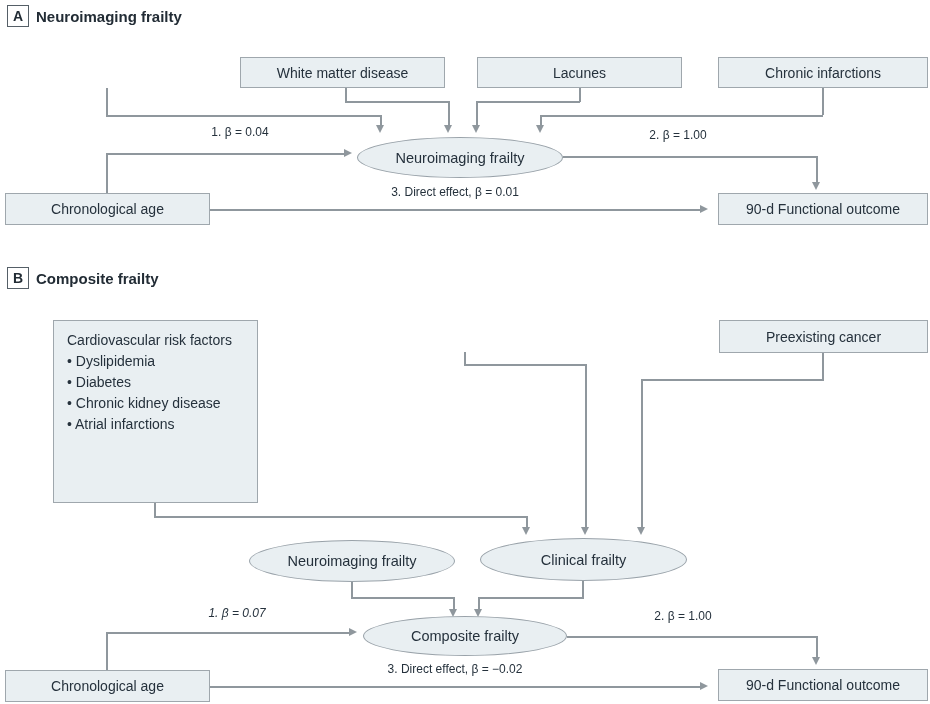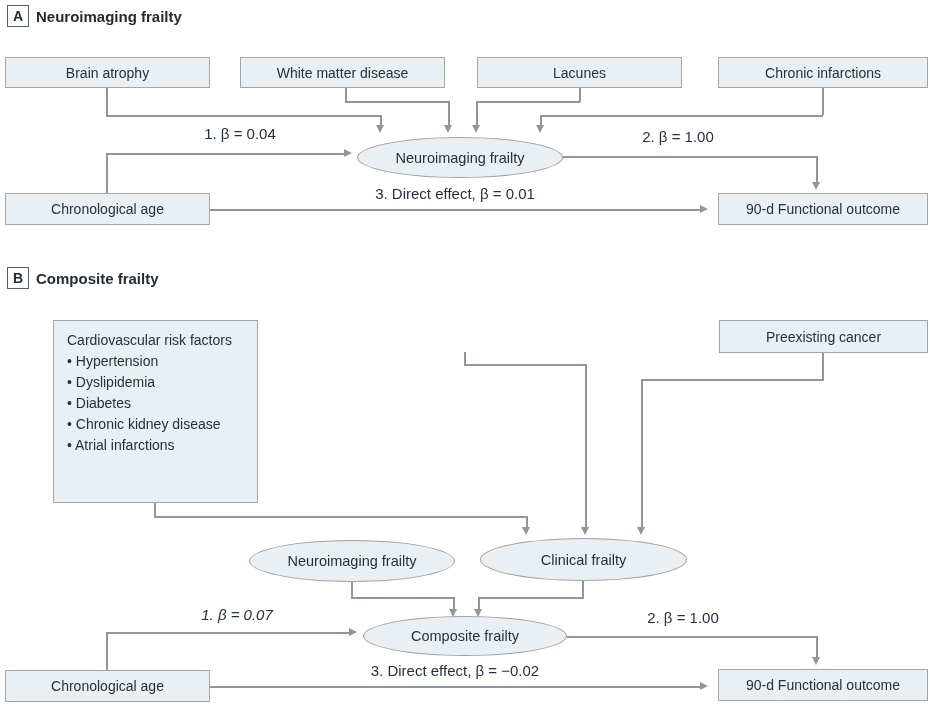--- a/index.html
+++ b/index.html
@@ -39,38 +39,37 @@
     position:absolute;width:0;height:0;
     border-left:4.5px solid transparent;border-right:4.5px solid transparent;
     border-top:8px solid var(--line);
   }
   .ah-right{
     position:absolute;width:0;height:0;
     border-top:4.5px solid transparent;border-bottom:4.5px solid transparent;
     border-left:8px solid var(--line);
   }
   .plabel{
-    position:absolute;font-size:15px;text-align:center;white-space:nowrap;color:var(--text);
+    position:absolute;font-size:12px;text-align:center;white-space:nowrap;color:var(--text);
   }
   .cvbox{
     position:absolute;background:var(--fill);border:1.3px solid var(--box-border);
     box-sizing:border-box;font-size:14px;padding:9px 8px 16px 13px;line-height:21px;
   }
   .cvbox .cv-title{margin:0 0 0 0;}
   .cv-item{white-space:nowrap;}
 </style>
 </head>
 <body>
 
 <div class="canvas">
 
   <div class="panel-label" style="left:7px;top:5px;">A</div>
   <div class="panel-title" style="left:36px;top:8px;">Neuroimaging frailty</div>
 
-  <div class="nbox" style="left:5px;top:57px;width:205px;height:31px;">Brain atrophy</div>
   <div class="nbox" style="left:240px;top:57px;width:205px;height:31px;">White matter disease</div>
   <div class="nbox" style="left:477px;top:57px;width:205px;height:31px;">Lacunes</div>
   <div class="nbox" style="left:718px;top:57px;width:210px;height:31px;">Chronic infarctions</div>
 
   <div class="vline" style="left:106px;top:88px;height:27px;"></div>
   <div class="hline" style="left:106px;top:115px;width:275px;"></div>
   <div class="vline" style="left:380px;top:115px;height:11px;"></div>
   <div class="ah-down" style="left:376px;top:125px;"></div>
 
   <div class="vline" style="left:345px;top:88px;height:14px;"></div>
@@ -105,21 +104,20 @@
   <div class="plabel" style="left:330px;top:185px;width:250px;">3. Direct effect, β = 0.01</div>
 
   <div class="nbox" style="left:5px;top:193px;width:205px;height:32px;">Chronological age</div>
   <div class="nbox" style="left:718px;top:193px;width:210px;height:32px;">90-d Functional outcome</div>
 
   <div class="panel-label" style="left:7px;top:267px;">B</div>
   <div class="panel-title" style="left:36px;top:270px;">Composite frailty</div>
 
   <div class="cvbox" style="left:53px;top:320px;width:205px;height:183px;">
     <div class="cv-title">Cardiovascular risk factors</div>
-    <div class="cv-item">• Hypertension</div>
     <div class="cv-item">• Dyslipidemia</div>
     <div class="cv-item">• Diabetes</div>
     <div class="cv-item">• Chronic kidney disease</div>
     <div class="cv-item">• Atrial infarctions</div>
   </div>
 
   <div class="nbox" style="left:719px;top:320px;width:209px;height:33px;">Preexisting cancer</div>
 
   <div class="vline" style="left:154px;top:503px;height:14px;"></div>
   <div class="hline" style="left:154px;top:516px;width:373px;"></div>

